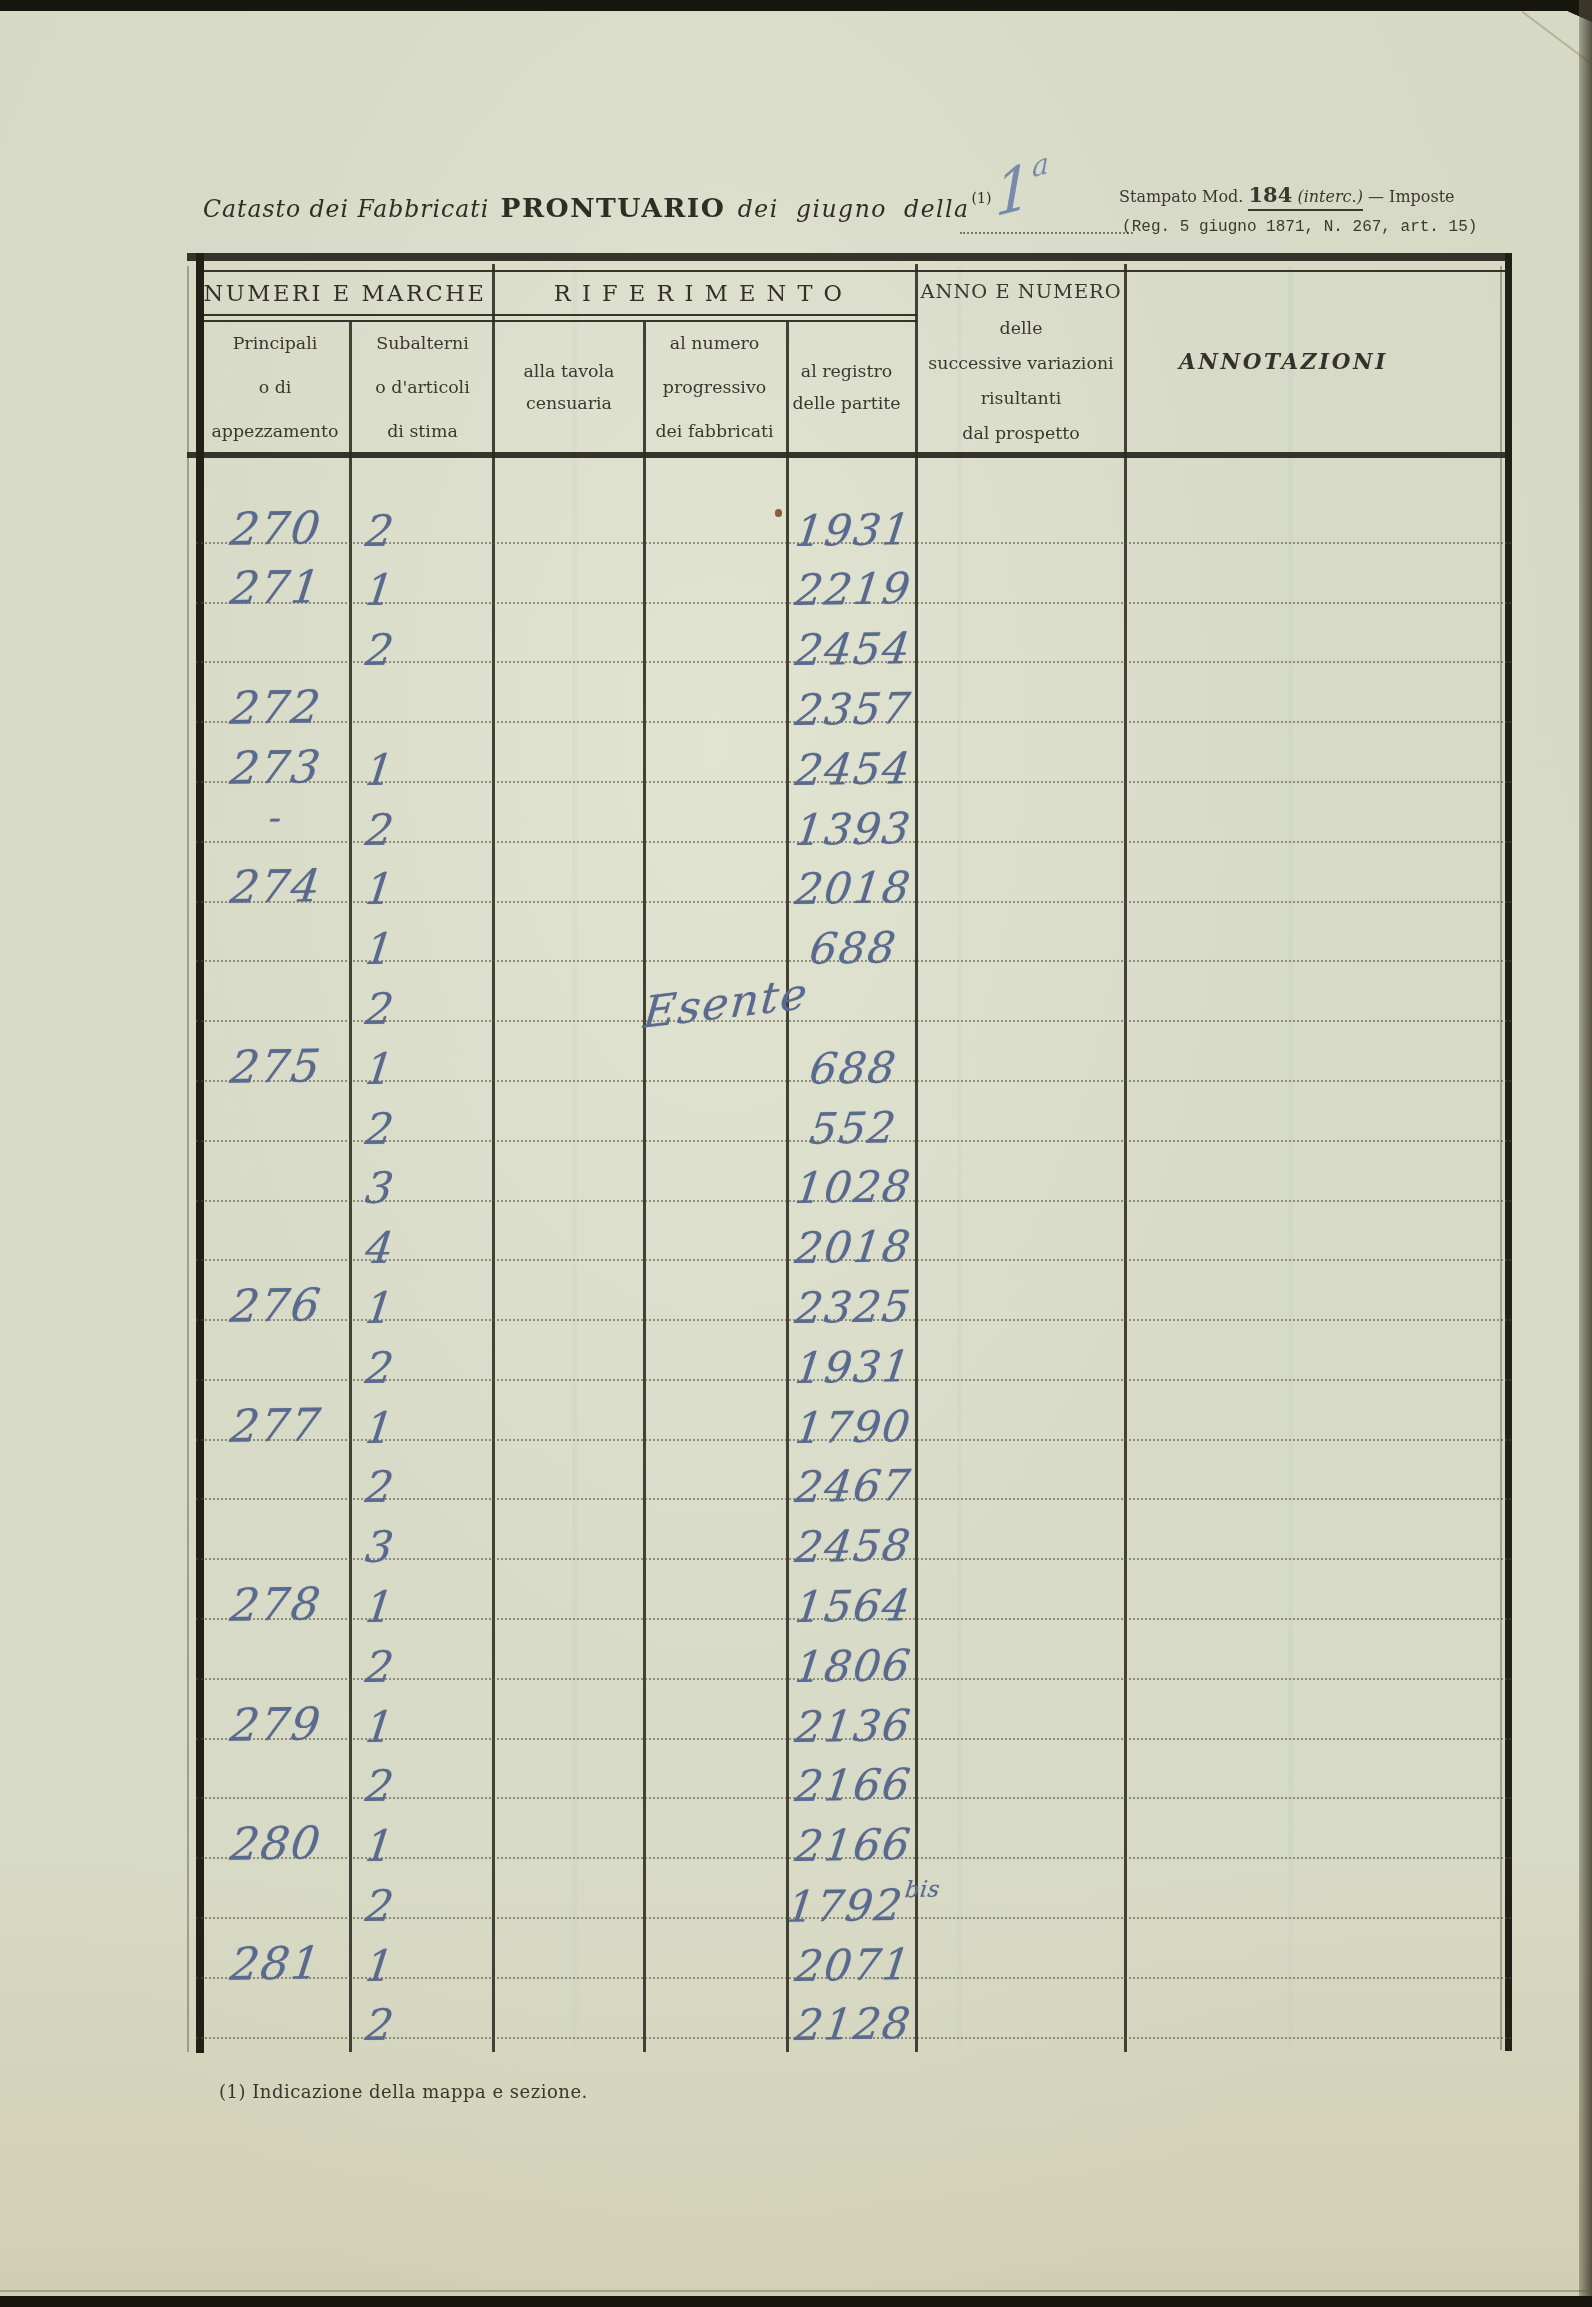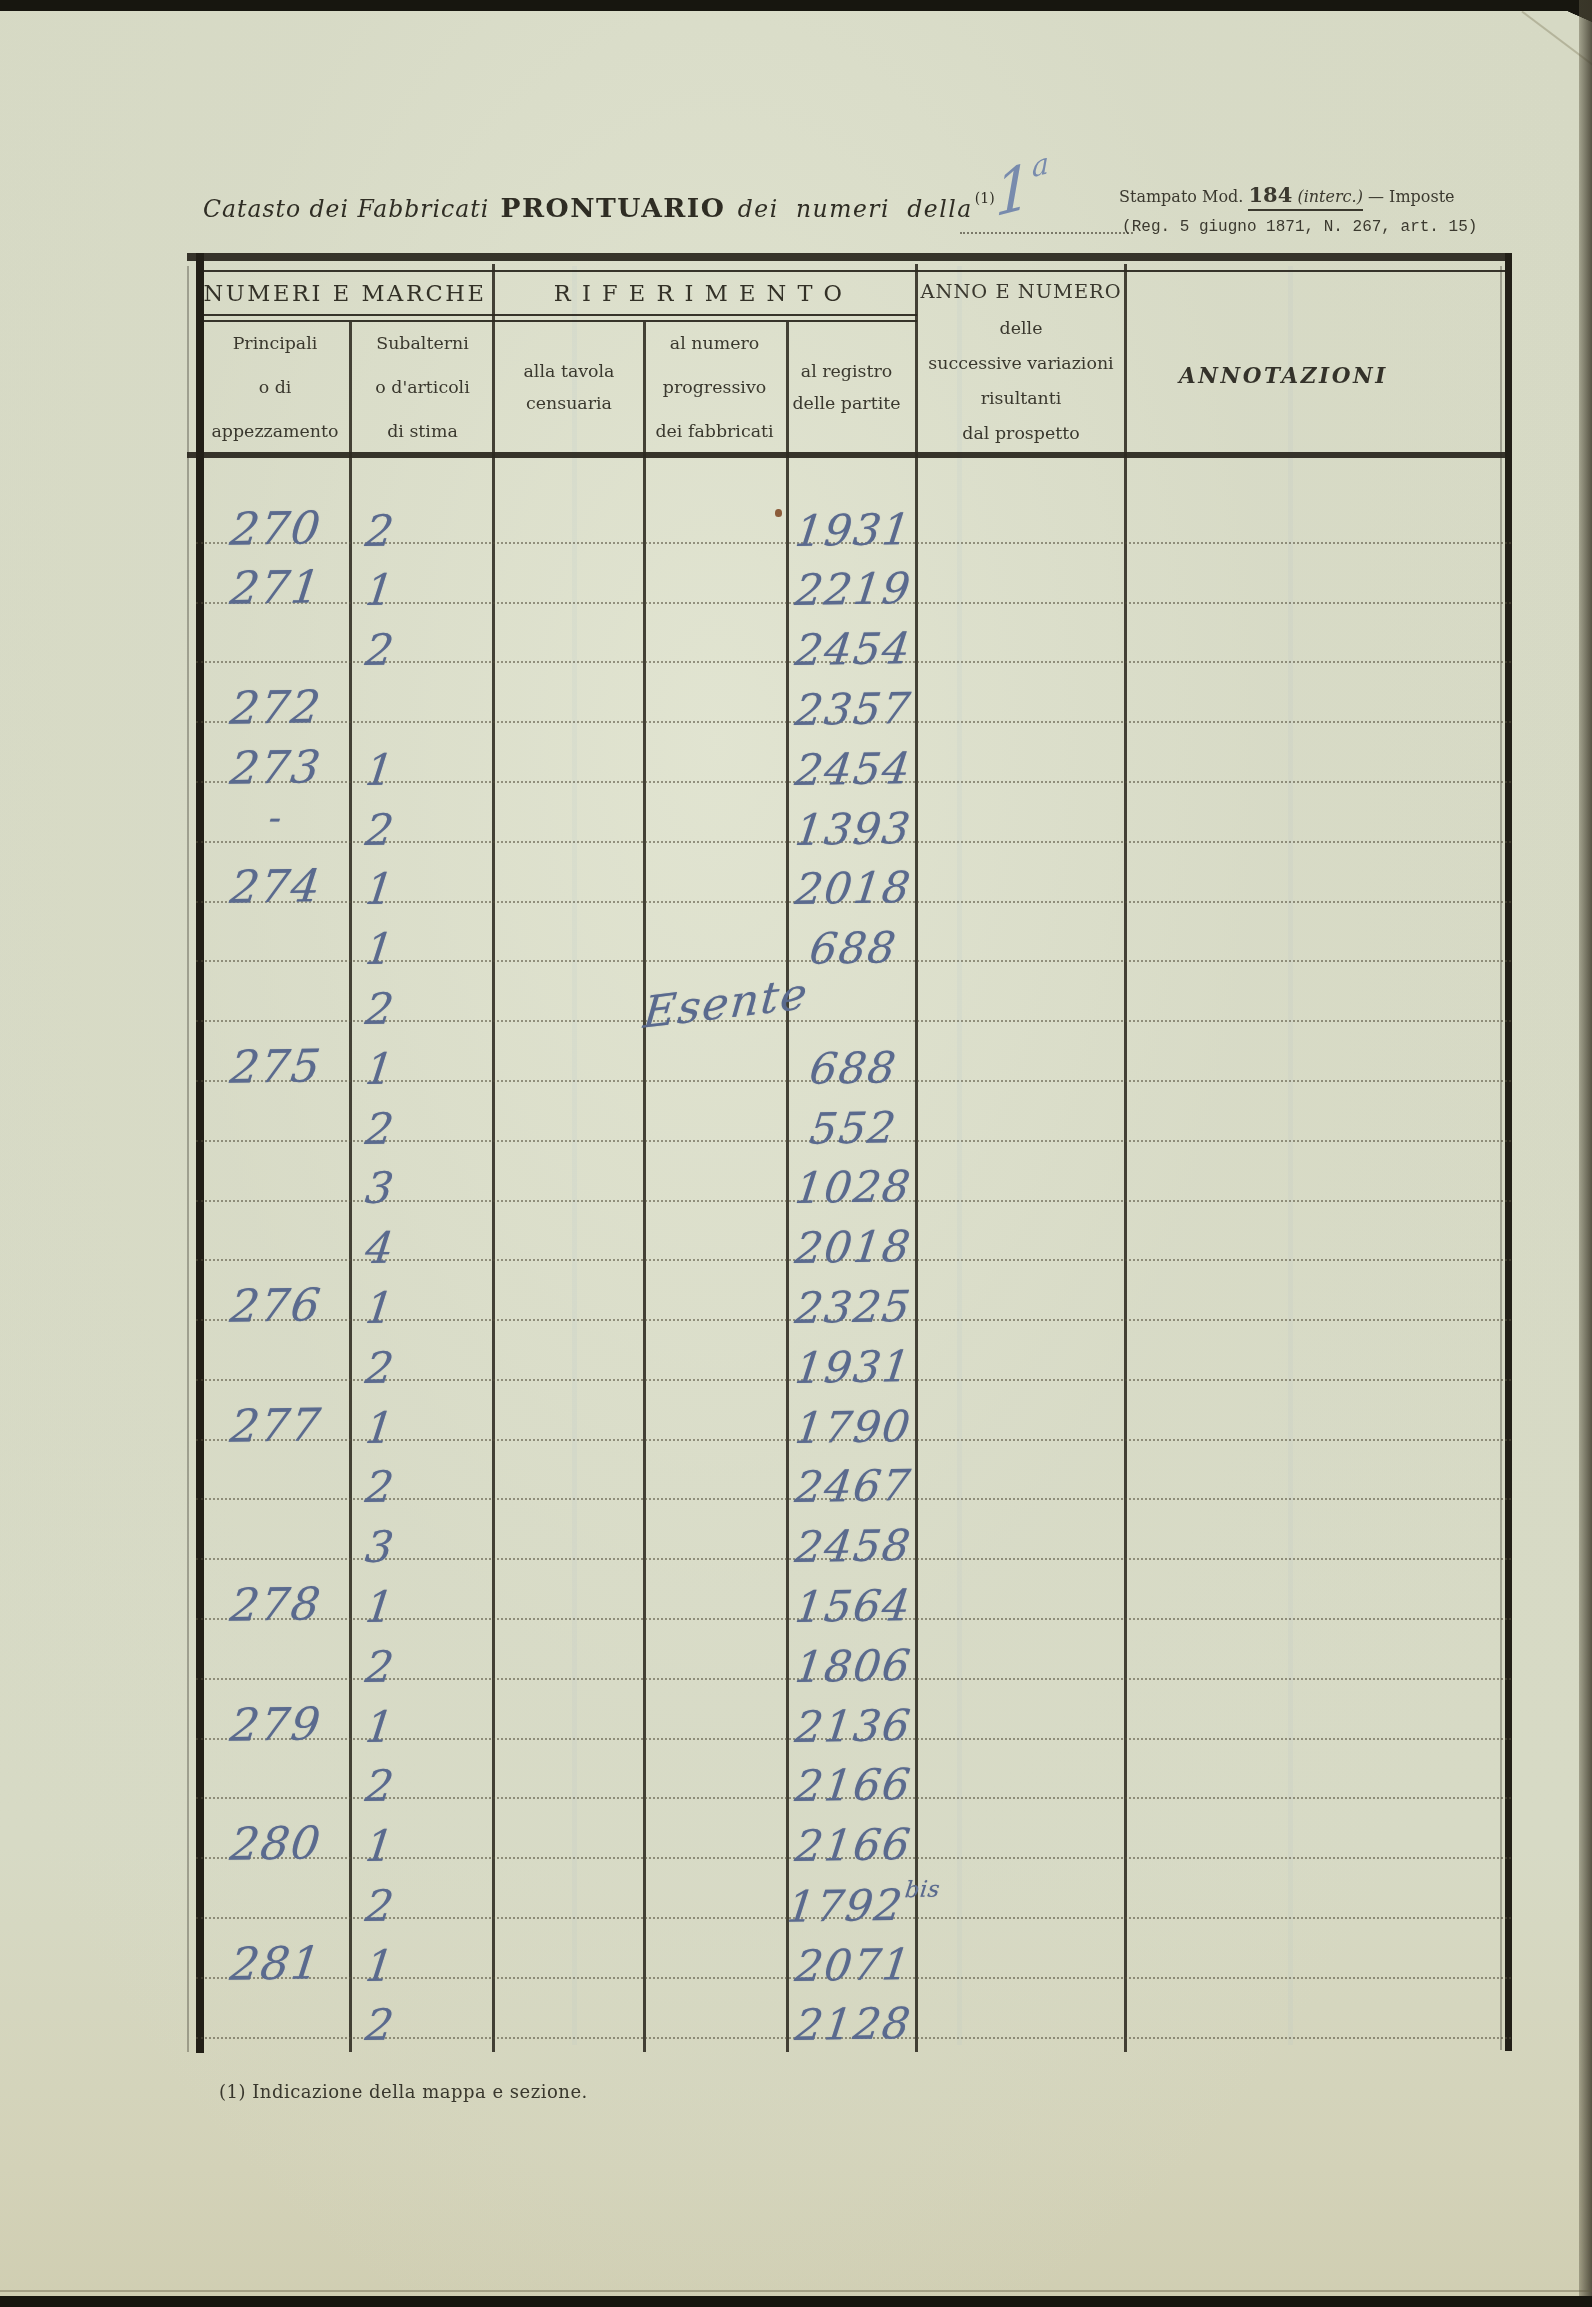--- a/index.html
+++ b/index.html
@@ -79,21 +79,21 @@
   <div class="fold-line"></div>
   <div class="scan-right"></div>
   <div class="scan-bottom-crease"></div>
   <div class="scan-bottom"></div>
   <div class="streak" style="left:572px"></div>
   <div class="streak" style="left:957px"></div>
   <div class="streak" style="left:1288px"></div>
   <div class="speck"></div>
 
   <div class="title-row">
-    <span class="t-left">Catasto dei Fabbricati</span><span class="t-main">PRONTUARIO</span><span class="t-ital">dei numeri della</span><sup class="t-ref">(1)</sup>
+    <span class="t-left">Catasto dei Fabbricati</span><span class="t-main">PRONTUARIO</span><span class="t-ital">dei giugno della</span><sup class="t-ref">(1)</sup>
   </div>
   <div class="title-dotline"></div>
   <div class="page-num"><span>1</span><sup>a</sup></div>
 
   <div class="stamp">
     <div class="stamp-l1">
       <span>Stampato Mod.</span>
       <span class="stamp-und"><span class="stamp-num">184</span>
       <span class="stamp-ital">(interc.)</span></span>
       <span>— Imposte</span>
@@ -144,21 +144,21 @@
     <span>al registro</span>
     <span>delle partite</span>
   </div>
   <div class="colhdr between" style="left:919px;top:280px;width:204px;height:163px">
     <span class="anno-l1">ANNO E NUMERO</span>
     <span>delle</span>
     <span>successive variazioni</span>
     <span>risultanti</span>
     <span>dal prospetto</span>
   </div>
-  <div class="colhdr centered annotazioni" style="left:1127px;top:294px;width:313px;height:163px">ANNOTAZIONI</div>
+  <div class="colhdr centered annotazioni" style="left:1127px;top:280px;width:313px;height:163px">ANNOTAZIONI</div>
 
   <div id="rows-layer">
       <div class="rowsep" style="top: 542px; left: 196px; width: 1315px;"></div>
       <div class="table-row" style="top: 488px;">
         <div class="cell hand cell-principale">270</div>
         <div class="cell hand cell-subalterno">2</div>
         <div class="cell hand cell-registro">1931</div>
       </div>
       <div class="rowsep" style="top: 602px; left: 196px; width: 1315px;"></div>
       <div class="table-row" style="top: 547px;">

